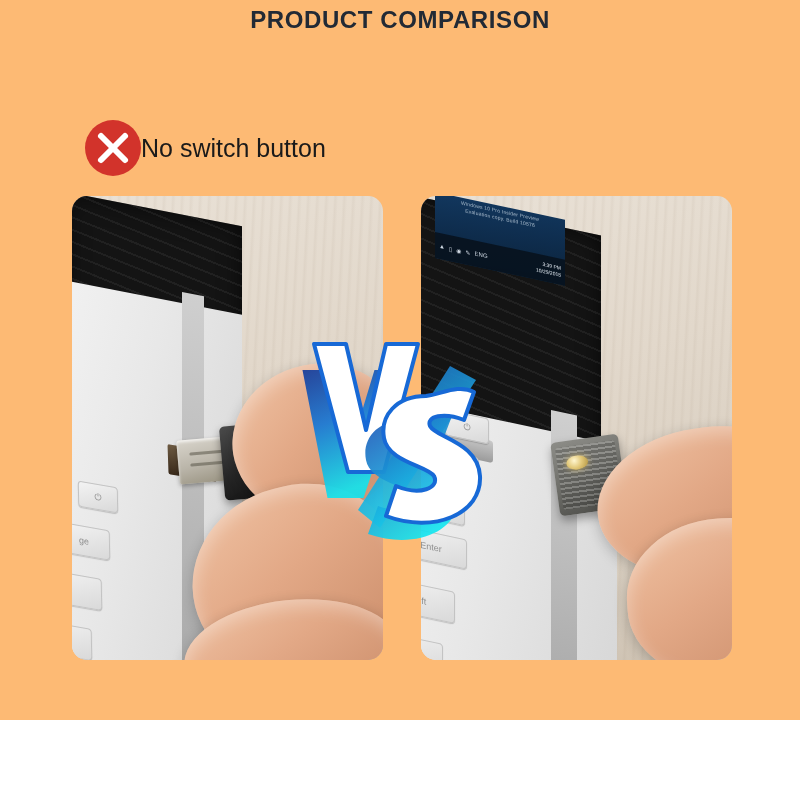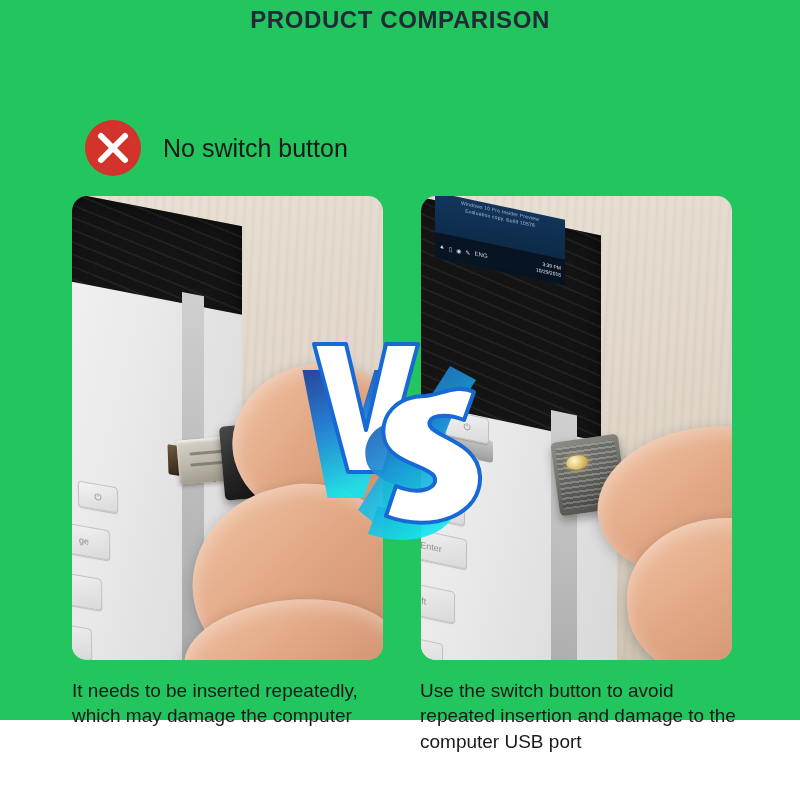--- a/index.html
+++ b/index.html
@@ -9,21 +9,21 @@
     height: 800px;
     background: #ffffff;
     font-family: "Liberation Sans", sans-serif;
     overflow: hidden;
   }
 
   .page {
     position: relative;
     width: 800px;
     height: 720px;
-    background: #22c55e;
+    background: #fdba74;
   }
 
   
   .page-title {
     position: absolute;
     top: 6px;
     left: 0;
     width: 800px;
     text-align: center;
     font-size: 24px;
@@ -37,21 +37,20 @@
     position: absolute;
     top: 120px;
     left: 0;
     width: 800px;
     height: 62px;
   }
   .badge-group {
     position: absolute;
     display: flex;
     align-items: center;
-    gap: 22px;
   }
   .badge-group.left  { left: 85px; top: 0; }
   .badge-group.right { left: 420px; top: 0; }
 
   .badge-circle {
     width: 56px;
     height: 56px;
     border-radius: 50%;
     position: relative;
     flex: 0 0 auto;
@@ -459,18 +458,14 @@
                C 126 214 172 196 170 160 C 168 128 128 124 122 112
                C 118 102 134 98 154 106 L 164 80 C 150 74 134 82 118 84 Z" fill="url(#vsShadow2)" transform="translate(-12,14)" opacity="0.92"></path>
 
       <path d="M126 74 C 96 74 80 94 84 116 C 88 140 128 144 134 154
                C 140 166 120 174 96 164 L 86 194
                C 134 212 182 192 180 154 C 178 120 136 116 130 104
                C 126 94 144 90 164 98 L 174 70 C 158 62 142 72 126 74 Z" fill="#ffffff" stroke="#1769d6" stroke-width="4" stroke-linejoin="round"></path>
     </svg>
   </div>
 
-  <div class="captions">
-    <div class="caption left">It needs to be inserted repeatedly, which may damage the computer</div>
-    <div class="caption right">Use the switch button to avoid repeated insertion and damage to the computer USB port</div>
-  </div>
 
 </div>
 
 </body></html>

